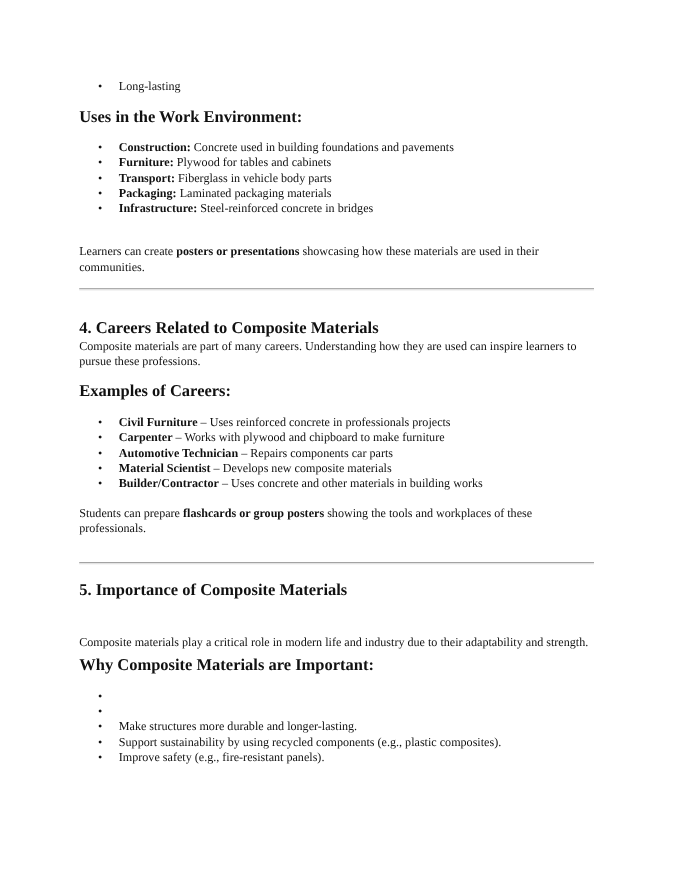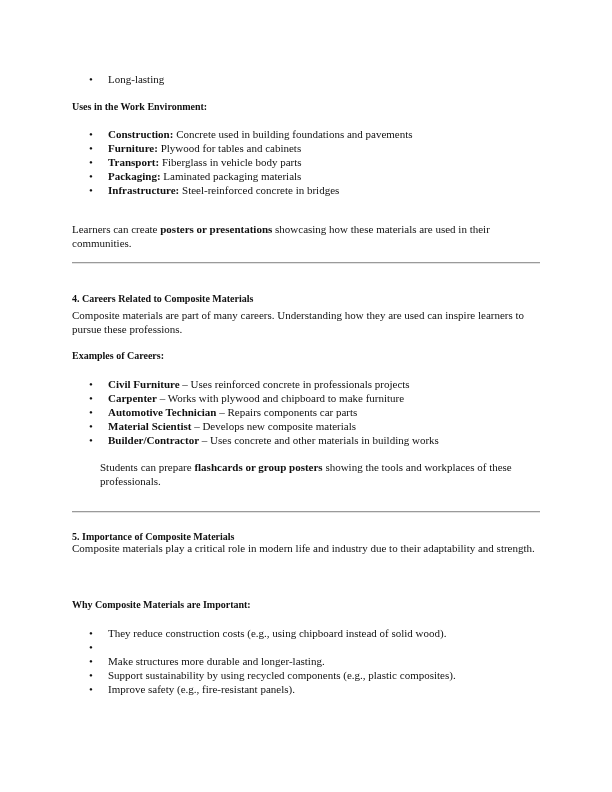--- a/index.html
+++ b/index.html
@@ -4,21 +4,21 @@
 <style>
   html, body { margin: 0; padding: 0; background: #ffffff; }
   body {
     width: 612px; height: 792px; position: relative; overflow: hidden;
     font-family: "Liberation Serif", "DejaVu Serif", serif;
     font-size: 11px; color: #111111; line-height: 14px;
   }
   .page { position: absolute; left: 72px; top: 0; width: 468px; }
   .blk { position: absolute; left: 0; width: 468px; }
   p { margin: 0; }
-  h3, h4 { margin: 0; font-size: 10px; font-weight: bold; }
+  h3, h4 { margin: 0; font-size: 15px; font-weight: bold; }
   ul { margin: 0; padding: 0; list-style: none; }
   li { position: relative; padding-left: 36px; height: 14px; white-space: nowrap; }
   li .bullet { position: absolute; left: 17px; top: 0; }
   b { font-weight: bold; }
   .rule { position: absolute; left: 0; width: 468px; height: 0; border-top: 1px solid #9a9a9a; border-bottom: 1px solid #e2e2e2; }
 </style>
 </head>
 <body>
 
 <div class="page">
@@ -42,28 +42,28 @@
   <h3 class="blk" style="top:292px;">4. Careers Related to Composite Materials</h3>
   <p class="blk" style="top:308px;font-family:Liberation Serif, serif;">Composite materials are part of many careers. Understanding how they are used can inspire learners to pursue these professions.</p>
   <h4 class="blk" style="top:349px;">Examples of Careers:</h4>
   <ul class="blk" style="top:377px;">
     <li><span class="bullet">•</span><b>Civil Furniture</b><span> – Uses reinforced concrete in professionals projects</span></li>
     <li><span class="bullet">•</span><b>Carpenter</b><span> – Works with plywood and chipboard to make furniture</span></li>
     <li><span class="bullet">•</span><b>Automotive Technician</b><span> – Repairs components car parts</span></li>
     <li><span class="bullet">•</span><b>Material Scientist</b><span> – Develops new composite materials</span></li>
     <li><span class="bullet">•</span><b>Builder/Contractor</b><span> – Uses concrete and other materials in building works</span></li>
   </ul>
-  <p class="blk" style="top:460px;margin-left:28px;"><span>Students can prepare </span><b>flashcards or group posters</b><span> showing the tools and workplaces of these professionals.</span></p>
+  <p class="blk" style="top:460px;"><span>Students can prepare </span><b>flashcards or group posters</b><span> showing the tools and workplaces of these professionals.</span></p>
 
   <div class="rule" style="top:511px;"></div>
 
   <h3 class="blk" style="top:530px;">5. Importance of Composite Materials</h3>
-  <p class="blk" style="top:541px;">Composite materials play a critical role in modern life and industry due to their adaptability and strength.</p>
+  <p class="blk" style="top:577px;">Composite materials play a critical role in modern life and industry due to their adaptability and strength.</p>
   <h4 class="blk" style="top:598px;">Why Composite Materials are Important:</h4>
   <ul class="blk" style="top:626px;">
-    <li><span class="bullet">•</span><span>They reduce construction costs (e.g., using chipboard instead of solid wood).</span></li>
+    <li><span class="bullet">•</span></li>
     <li><span class="bullet">•</span></li>
     <li><span class="bullet">•</span><span>Make structures more durable and longer-lasting.</span></li>
     <li><span class="bullet">•</span><span>Support sustainability by using recycled components (e.g., plastic composites).</span></li>
     <li><span class="bullet">•</span><span>Improve safety (e.g., fire-resistant panels).</span></li>
   </ul>
 
 </div>
 
 </body></html>

